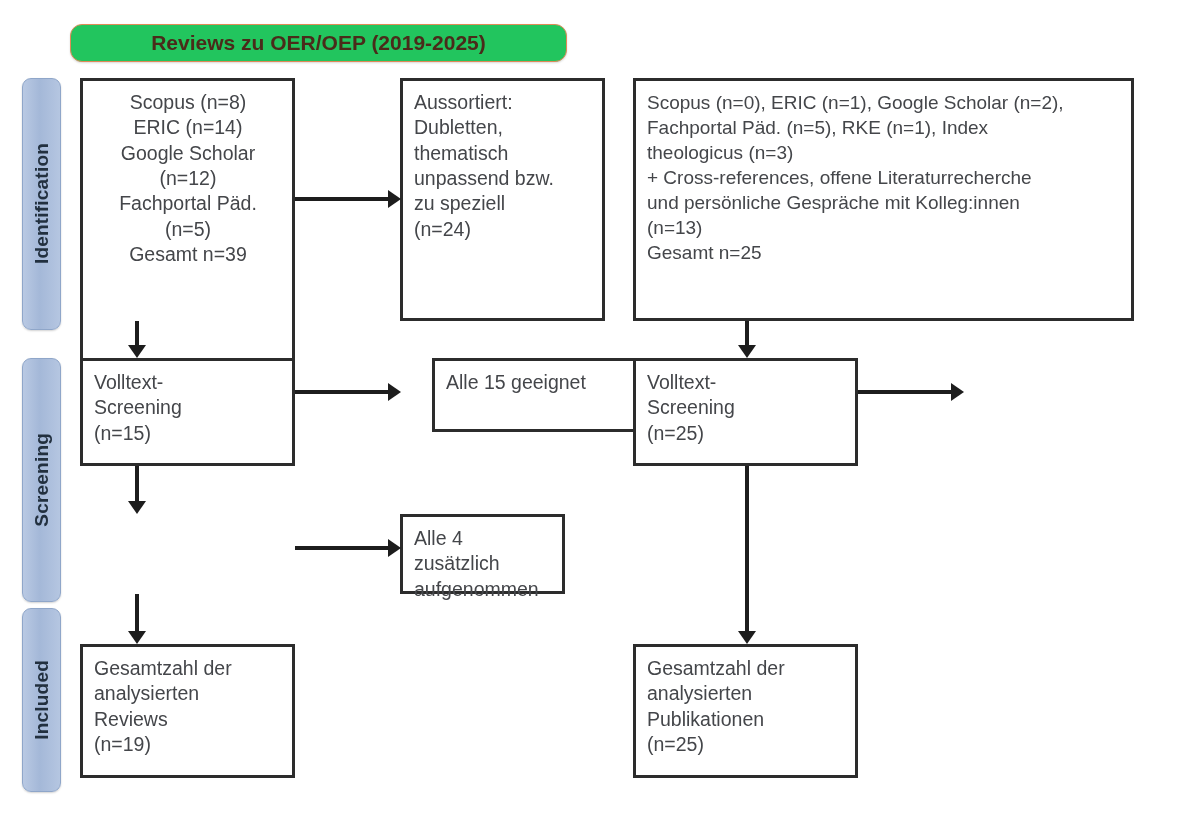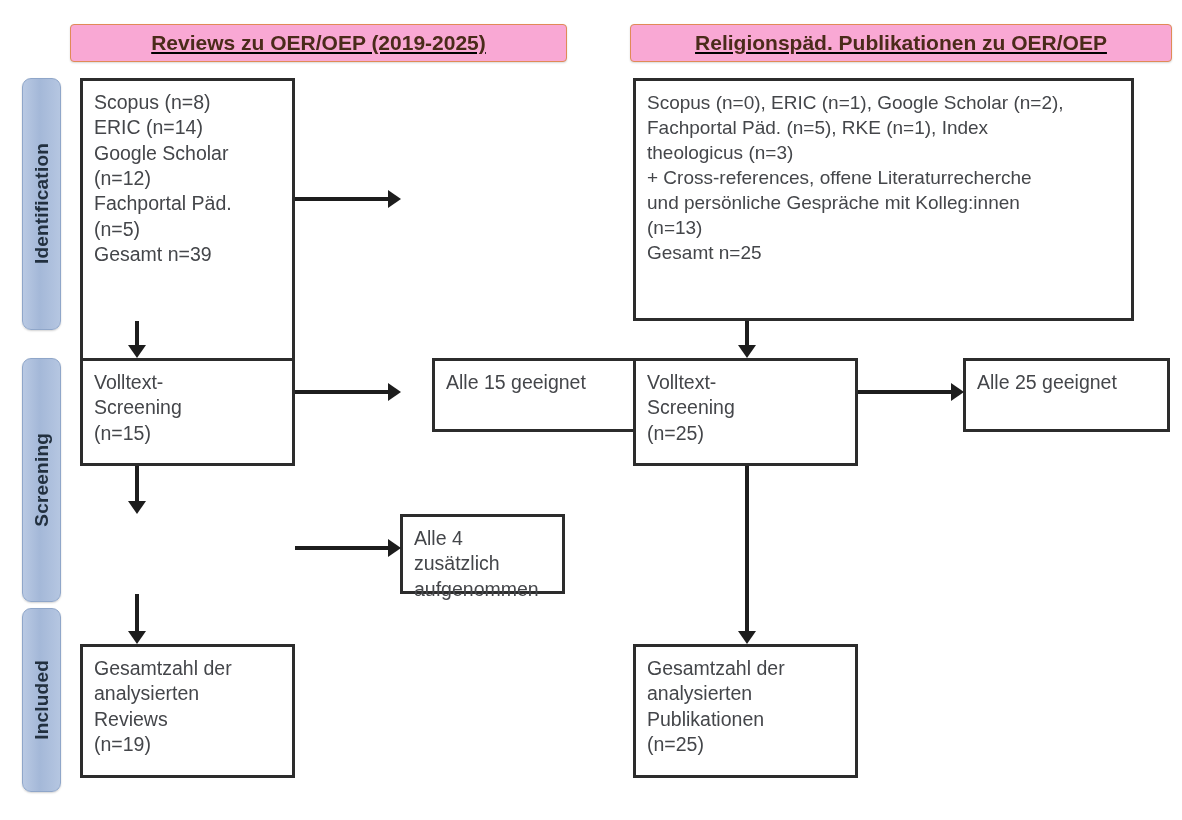--- a/index.html
+++ b/index.html
@@ -38,28 +38,27 @@
     font-weight: bold;
     color: #22303f;
     letter-spacing: 0.2px;
     white-space: nowrap;
   }
 
   
   .col-header {
     position: absolute;
     height: 36px;
-    border-radius: 4px;
-    background: #f9a8d4;
+    border-radius: 12px;
+    background: #22c55e;
     border: 1px solid #e08a57;
     box-shadow: 0 1px 2px rgba(0,0,0,0.15);
     display: flex;
     align-items: center;
     justify-content: center;
-    text-decoration: underline;
   }
   .col-header .col-header-label {
     font-size: 21px;
     font-weight: bold;
     color: #4a2b1a;
     white-space: nowrap;
   }
 
   
   .flow-box {
@@ -123,34 +122,39 @@
   </div>
 
   <div class="phase-bar" style="top:608px; height:182px;">
     <span class="phase-label">Included</span>
   </div>
 
   <div class="col-header" style="left:70px; top:24px; width:495px;">
     <span class="col-header-label">Reviews zu OER/OEP (2019-2025)</span>
   </div>
 
-  <div class="col-header" style="left:630px; top:24px; width:540px;">
-    <span class="col-header-label">Religionspäd. Publikationen zu OER/OEP</span>
-  </div>
-
-  <div class="flow-box" style="left:80px; top:78px; width:215px; height:311px;">
+
+  <div class="flow-box" style="left:80px; top:78px; width:215px; height:311px;text-align:center;">
     <div class="box-text">Scopus (n=8)
 ERIC (n=14)
 Google Scholar
 (n=12)
 Fachportal Päd.
 (n=5)
 Gesamt n=39</div>
   </div>
 
+  <div class="flow-box" style="left:400px; top:78px; width:205px; height:243px;">
+    <div class="box-text">Aussortiert:
+Dubletten,
+thematisch
+unpassend bzw.
+zu speziell
+(n=24)</div>
+  </div>
 
   <div class="conn-h" style="left:295px; top:197px; width:93px;"></div>
   <div class="arrow-right" style="left:388px; top:190px;"></div>
 
   <div class="conn-v" style="left:135px; top:321px; height:29px;"></div>
   <div class="arrow-down" style="left:128px; top:345px;"></div>
 
   <div class="flow-box" style="left:80px; top:358px; width:215px; height:108px;">
     <div class="box-text">Volltext-
 Screening
@@ -198,23 +202,20 @@
 
   <div class="conn-v" style="left:745px; top:321px; height:29px;"></div>
   <div class="arrow-down" style="left:738px; top:345px;"></div>
 
   <div class="flow-box" style="left:633px; top:358px; width:225px; height:108px;">
     <div class="box-text">Volltext-
 Screening
 (n=25)</div>
   </div>
 
-  <div class="flow-box" style="left:963px; top:358px; width:207px; height:74px;">
-    <div class="box-text">Alle 25 geeignet</div>
-  </div>
 
   <div class="conn-h" style="left:858px; top:390px; width:93px;"></div>
   <div class="arrow-right" style="left:951px; top:383px;"></div>
 
   <div class="conn-v" style="left:745px; top:466px; height:170px;"></div>
   <div class="arrow-down" style="left:738px; top:631px;"></div>
 
   <div class="flow-box" style="left:633px; top:644px; width:225px; height:134px;">
     <div class="box-text">Gesamtzahl der
 analysierten

